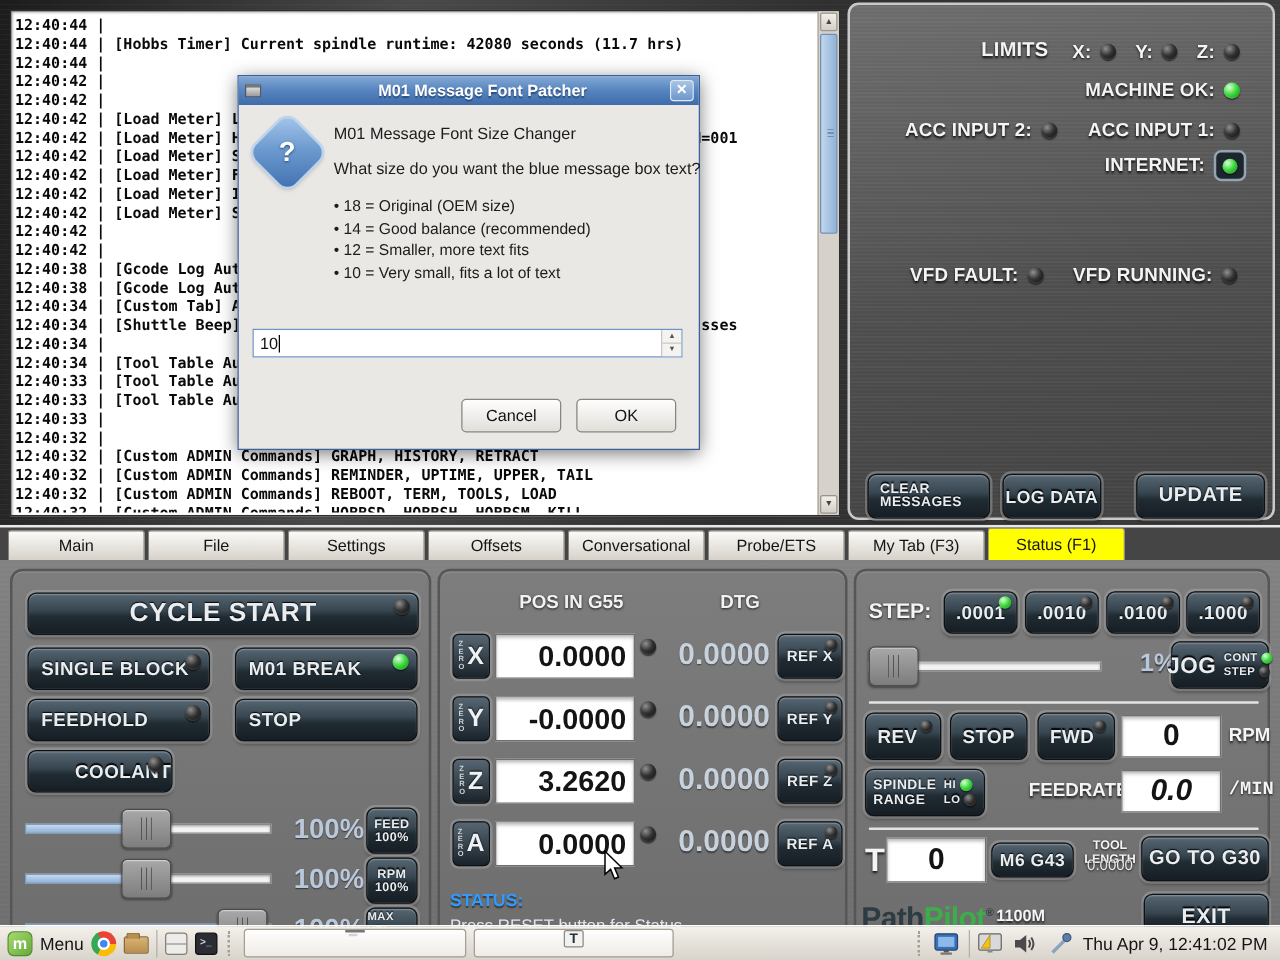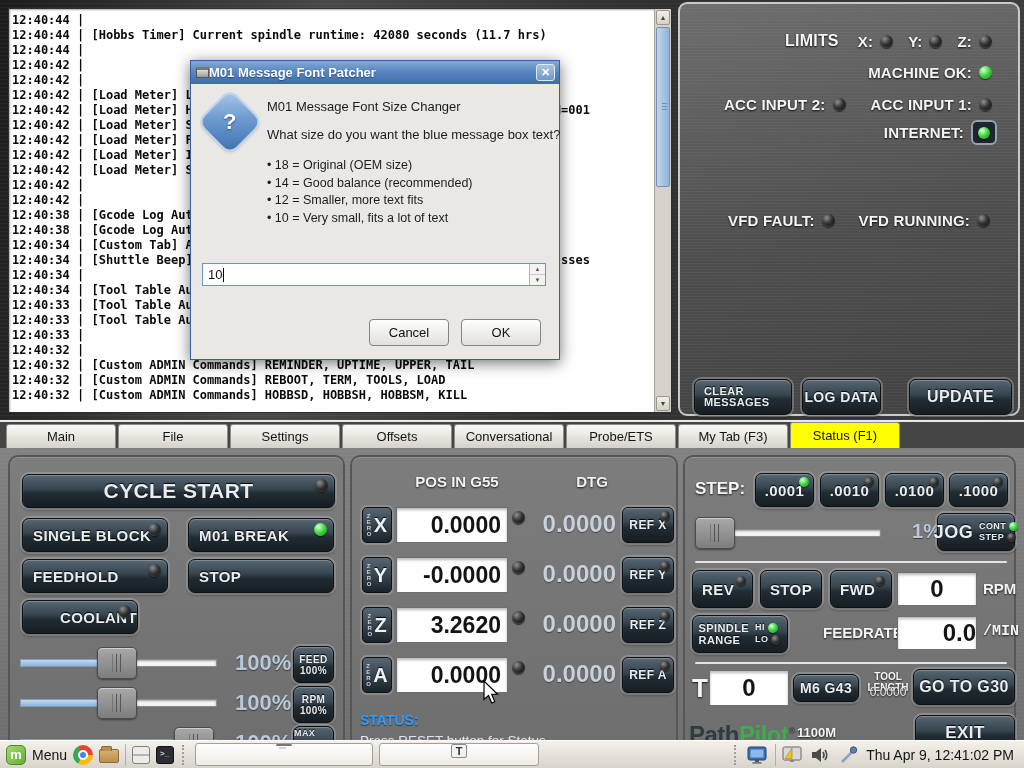--- a/index.html
+++ b/index.html
@@ -60,22 +60,22 @@
     inset 0 1px 1px rgba(255,255,255,.28), 0 2px 3px rgba(0,0,0,.45);
     color:#e9edf0; font-weight:bold; text-shadow:0 -1px 1px #000; position:absolute;
     display:flex; align-items:center; justify-content:center; letter-spacing:.4px; }
   .btn-led { position:absolute; top:4px; right:6px; }
 
   
   .dialog { position:absolute; left:190px; top:60px; width:370px; height:300px; z-index:40;
     background:#e9e8e5; border:1px solid #39609c; box-shadow:0 3px 14px rgba(0,0,0,.55); }
   .dlg-titlebar { position:absolute; left:0; top:0; right:0; height:23px; display:flex; align-items:center;
     background:linear-gradient(180deg,#84a9d6 0%,#5785bf 48%,#3e6cab 100%); }
-  .dlg-title { flex:1; text-align:left; color:#fff; font-weight:bold; font-size:13px;
-    text-shadow:0 1px 1px #2a4a7a; }
+  .dlg-title { flex:1; text-align:center; color:#fff; font-weight:bold; font-size:13px;
+    text-shadow:0 1px 1px #2a4a7a;padding-left:27px; }
   .win-icon { width:13px; height:11px; margin-left:5px; background:linear-gradient(#dcdcdc,#9a9a9a);
     border:1px solid #555; border-top:3px solid #777; border-radius:1px; }
   .close-btn { width:19px; height:17px; margin-right:4px; border-radius:3px;
     background:linear-gradient(180deg,#a8c4e4,#6e97c8); border:1px solid #dfeaf6;
     color:#fff; font-size:11px; line-height:15px; text-align:center; font-weight:bold; }
   .q-diamond { position:absolute; left:17px; top:39px; width:44px; height:44px; transform:rotate(45deg);
     border-radius:9px; background:linear-gradient(135deg,#a9c9ec 0%,#6d9bd0 45%,#3e6eae 100%);
     box-shadow:0 0 0 2px #bdd4ec, 1px 1px 4px rgba(0,0,0,.35); display:flex; align-items:center; justify-content:center; }
   .q-mark { transform:rotate(-45deg); color:#fff; font-weight:bold; font-size:22px; text-shadow:0 1px 2px #2a4a7a; }
   .dlg-text { position:absolute; color:#1c1c1c; font-size:13px; white-space:nowrap; }
@@ -209,20 +209,21 @@
           <div class="log-line">12:40:38 | [Gcode Log Auto</div>
           <div class="log-line">12:40:38 | [Gcode Log Auto</div>
           <div class="log-line">12:40:34 | [Custom Tab] Al</div>
           <div class="log-line">12:40:34 | [Shuttle Beep]                                                   sses</div>
           <div class="log-line">12:40:34 |</div>
           <div class="log-line">12:40:34 | [Tool Table Aut</div>
           <div class="log-line">12:40:33 | [Tool Table Aut</div>
           <div class="log-line">12:40:33 | [Tool Table Aut</div>
           <div class="log-line">12:40:33 |</div>
           <div class="log-line">12:40:32 |</div>
+          <div class="log-line">12:40:32 | [Custom ADMIN Commands] GRAPH, HISTORY, RETRACT</div>
           <div class="log-line">12:40:32 | [Custom ADMIN Commands] REMINDER, UPTIME, UPPER, TAIL</div>
           <div class="log-line">12:40:32 | [Custom ADMIN Commands] REBOOT, TERM, TOOLS, LOAD</div>
           <div class="log-line">12:40:32 | [Custom ADMIN Commands] HOBBSD, HOBBSH, HOBBSM, KILL</div>
         </div>
       <div class="vscrollbar">
         <div class="sb-btn up">▲</div>
         <div class="sb-thumb">
             <span class="grip-lines grip" style="border:none;"></span>
             <span class="grip" style="position:absolute;left:4px;right:4px;top:50%;height:8px;margin-top:-4px;border:none;background:repeating-linear-gradient(0deg,#6f8fb4 0 1px,transparent 1px 3px);width:auto;"></span>
           </div>
@@ -481,21 +482,21 @@
               <span>HI</span>
               <span class="led green sm" style="width:10px;height:10px;"></span>
             </span>
           <span class="jog-mini">
               <span>LO</span>
               <span class="led off sm" style="width:10px;height:10px;"></span>
             </span>
         </span>
       </div>
       <span class="plain-label" style="left:138px; top:167px; font-size:15px;">FEEDRATE:</span>
-      <div class="whitebox" style="left:212px; top:159px; width:80px; height:34px; font-size:24px; text-align:right; line-height:32px;">0.0</div>
+      <div class="whitebox" style="left:212px; top:159px; width:80px; height:34px; font-size:24px; text-align:center; line-height:32px;font-style:italic;">0.0</div>
       <span class="plain-label" style="left:298px; top:166px; font-size:15px;font-family:Liberation Mono, monospace;">/MIN</span>
 
       <div class="divider" style="top:205px;"></div>
 
       <span class="plain-label" style="left:7px; top:216px; font-size:26px;">T</span>
       <div class="whitebox" style="left:24px; top:213px; width:80px; height:36px; font-size:24px; text-align:center; line-height:34px;">0</div>
       <div class="mbtn" style="left:108px; top:217px; width:66px; height:28px; font-size:14px;">
         <span>M6 G43</span>
       </div>
       <span class="plain-label" style="left:172px; top:214px; width:62px; font-size:10px; text-align:center;">TOOL LENGTH</span>

